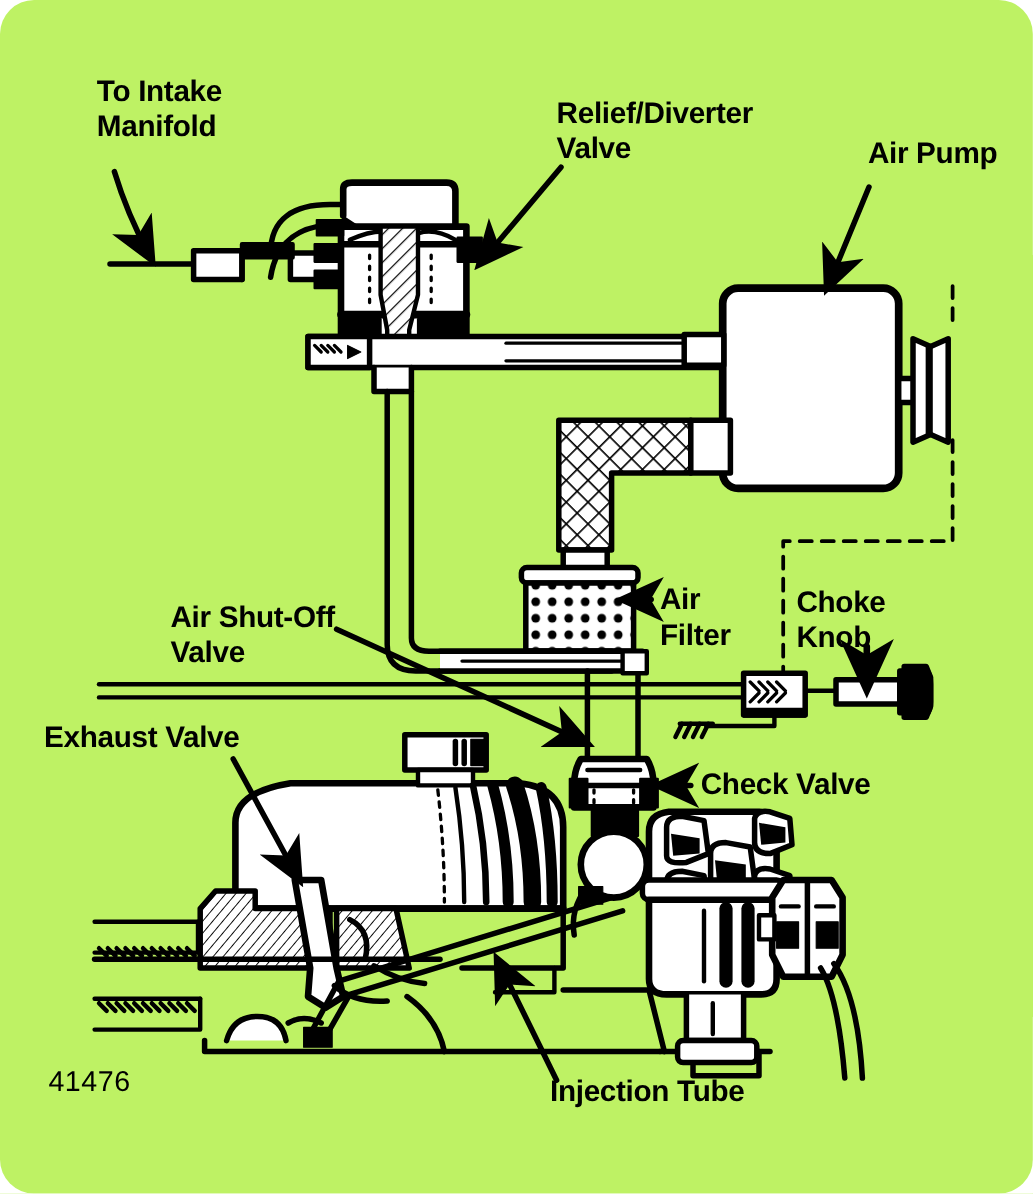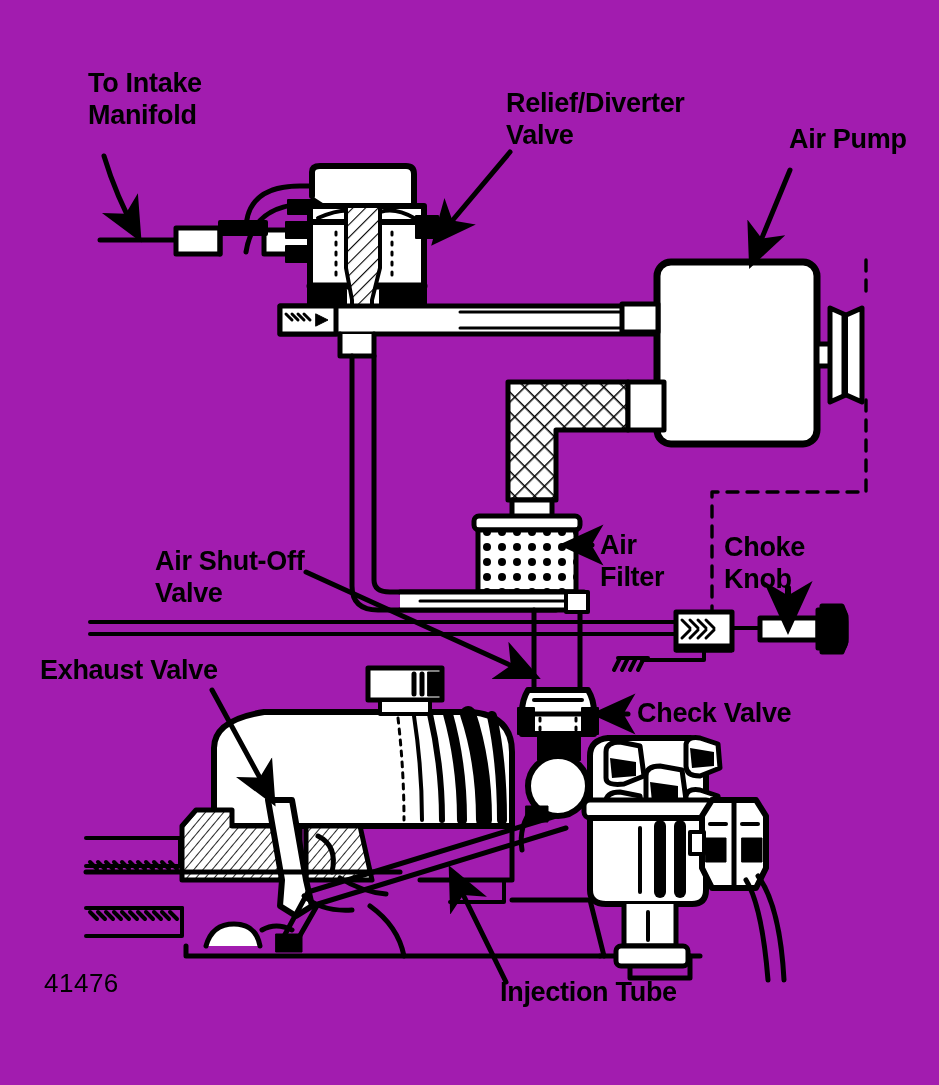--- a/index.html
+++ b/index.html
@@ -8,22 +8,23 @@
     padding: 0;
     background: #ffffff;
   }
   body {
     font-family: "Liberation Sans", sans-serif;
   }
   #figure-root {
     position: relative;
     width: 939px;
     height: 1085px;
-    background: #a21caf;
+    background: #bef264;
     overflow: hidden;
+    border-radius: 31px;
   }
   #diagram-svg {
     position: absolute;
     left: 0;
     top: 0;
     width: 939px;
     height: 1085px;
   }
   .lbl {
     font-family: "Liberation Sans", sans-serif;

